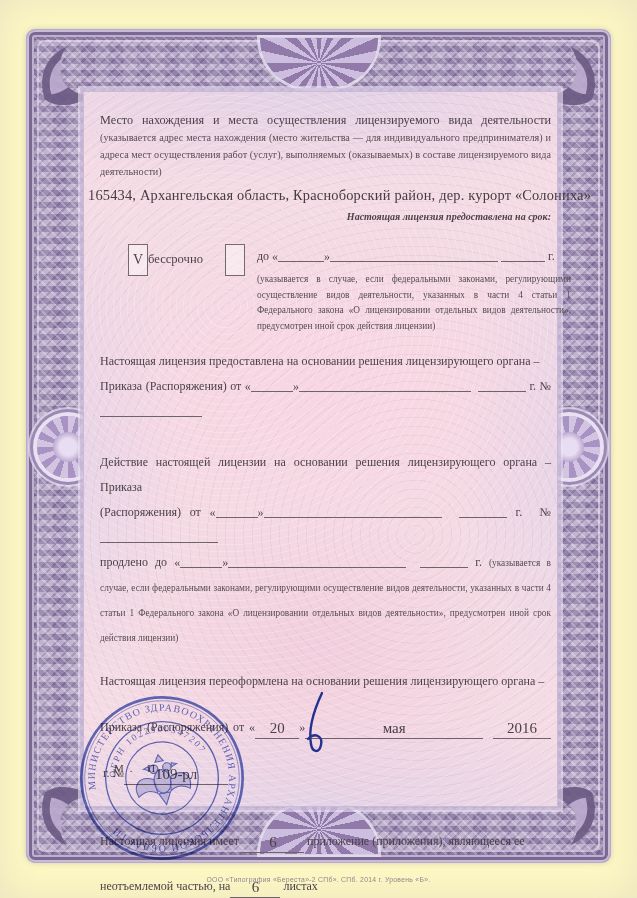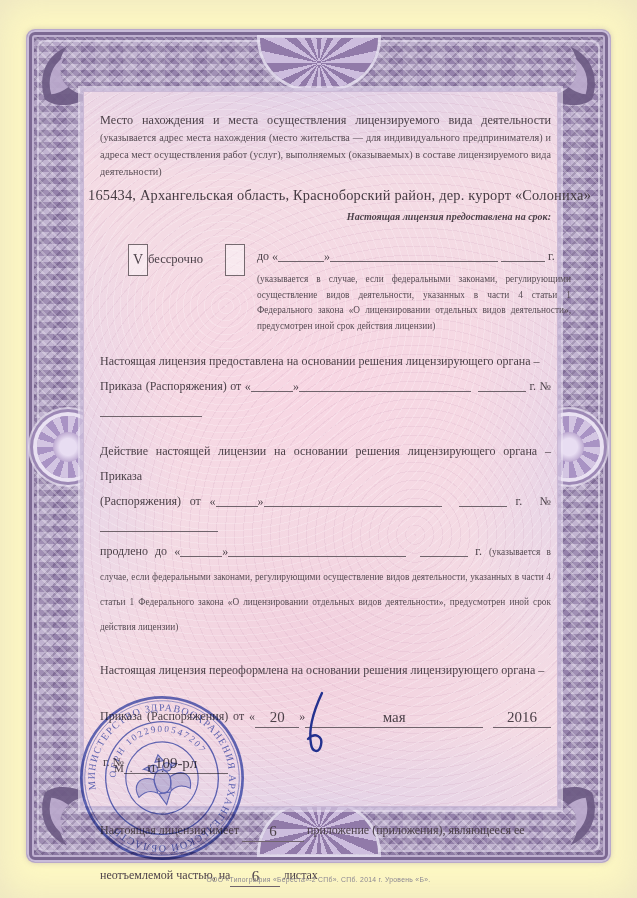--- a/index.html
+++ b/index.html
@@ -79,21 +79,21 @@
   .until-col{margin-left:12px;flex:1;}
   .until-line{line-height:24px;white-space:nowrap;}
   .until-note{margin:4px 0 0 105px;width:314px;font-size:9.3px;line-height:15.5px;color:#574c54;text-align:justify;}
 
   .blank{display:inline-block;border-bottom:1px solid #6f636b;height:13px;vertical-align:-2px;}
   .fill{display:inline-block;border-bottom:1px solid #6f636b;text-align:center;font-size:15px;
         vertical-align:-2px;line-height:15px;height:17px;margin-top:27px;}
 
   .para{margin:0;text-align:justify;line-height:25px;}
   .para.granted{margin-top:15px;}
-  .para.validity{margin-top:15px;}
+  .para.validity{margin-top:26px;}
   .para.reissued{margin-top:19px;}
   .para.attach{margin-top:22px;line-height:23px;}
   .inline-note{font-size:9.3px;line-height:15px;color:#574c54;}
 
   .sig-row{display:flex;margin-top:30px;}
   .sig-col1{width:168px;}
   .sig-col2{width:138px;margin-left:15px;}
   .sig-col3{flex:1;margin-left:17px;margin-right:4px;font-style:italic;}
   .sig-top{height:21px;border-bottom:1px solid #6f636b;font-size:10px;}
   .sig-col1 .sig-top{padding-left:14px;}

